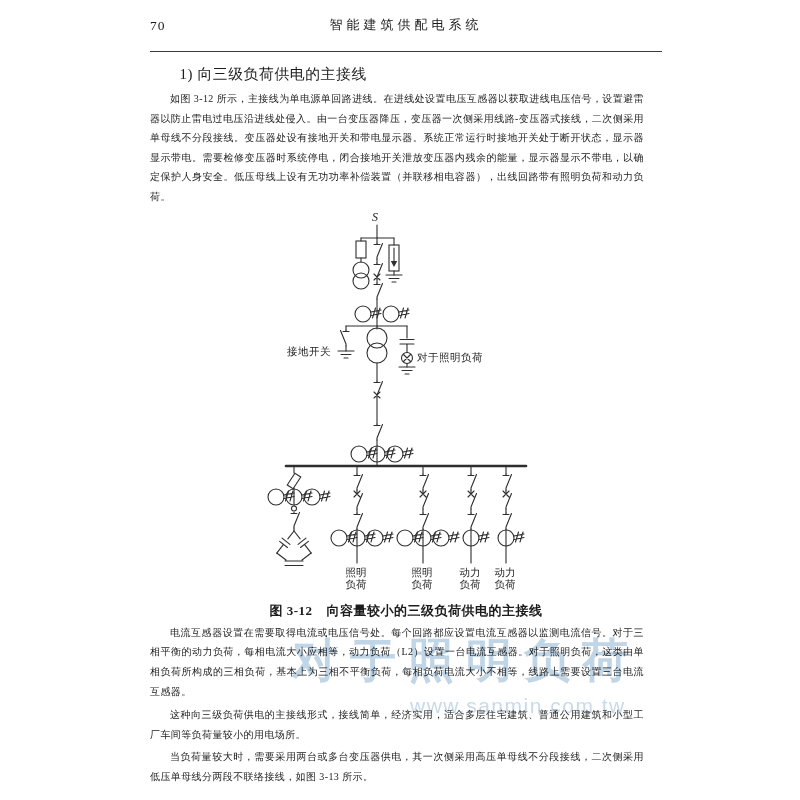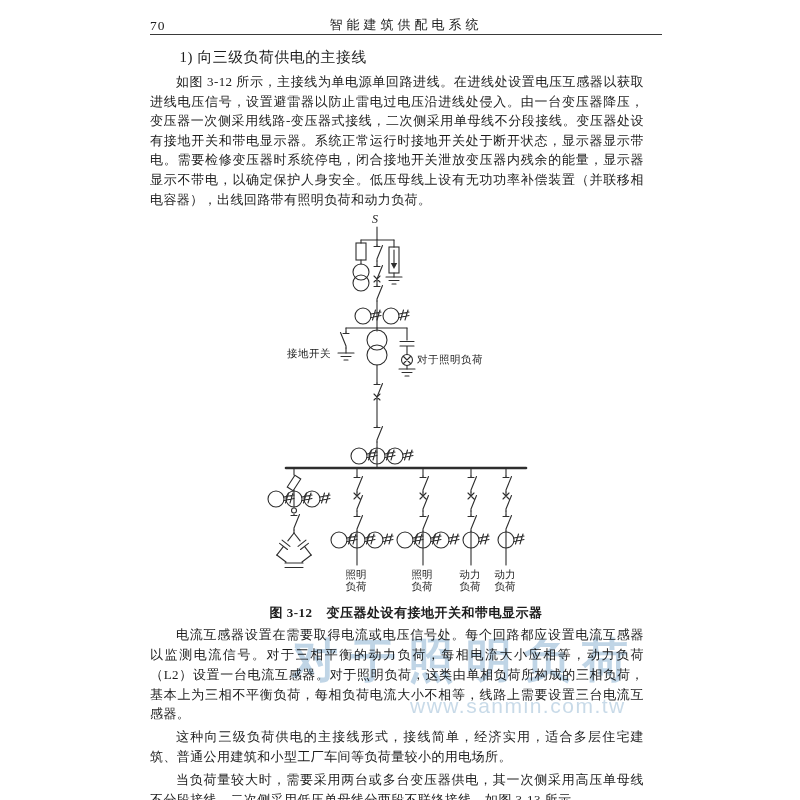--- a/index.html
+++ b/index.html
@@ -10,35 +10,35 @@
     overflow:hidden;
     font-family:"Liberation Serif","DejaVu Serif",serif;
     color:#1c1c1c;
   }
   .content{
     position:absolute;left:150px;top:16px;width:512px;z-index:1;
   }
   .pg-header{
     display:flex;align-items:flex-end;
     border-bottom:1.6px solid #3a3a3a;
-    padding-bottom:0;
+    padding-bottom:17px;
     font-size:13.5px;
   }
   .pg-num{width:70px;letter-spacing:1px;}
   .pg-title{flex:1;text-align:center;font-weight:normal;letter-spacing:4px;font-size:13px;}
   .pg-header .spacer{width:70px;}
   .sec-heading{
     margin-top:13px;
     text-indent:2em;
     font-size:14.8px;
     letter-spacing:0.6px;
   }
   p.body-par{
     margin:5px 18px 0 0;
-    font-size:13px;
+    font-size:10px;
     line-height:19.6px;
     text-align:justify;
     text-indent:2em;
     letter-spacing:0.4px;
   }
   p.body-par.lower{line-height:19.8px;margin-top:3px;}
   .figure{
     position:relative;
     width:290px;height:388px;
     margin:4px 0 0 104px;
@@ -251,21 +251,21 @@
       <div class="fig-label src-label" style="left:118px;top:0px;">S</div>
       <div class="fig-label" style="left:33px;top:135px;">接地开关</div>
       <div class="fig-label" style="left:163px;top:141px;">对于照明负荷</div>
       <div class="fig-label wrap" style="left:90px;top:356px;">照明负荷</div>
       <div class="fig-label wrap" style="left:156px;top:356px;">照明负荷</div>
       <div class="fig-label wrap" style="left:204px;top:356px;">动力负荷</div>
       <div class="fig-label wrap" style="left:239px;top:356px;">动力负荷</div>
     </div>
 
     <div class="fig-caption">
-      <span class="cap-label">图 3-12</span><span>变压器处设有接地开关和带电显示器</span>
+      <span class="cap-label">图 3-12</span><span>向容量较小的三级负荷供电的主接线</span>
     </div>
 
     <p class="body-par lower">电流互感器设置在需要取得电流或电压信号处。每个回路都应设置电流互感器以监测电流信号。对于三相平衡的动力负荷，每相电流大小应相等，动力负荷（L2）设置一台电流互感器。对于照明负荷，这类由单相负荷所构成的三相负荷，基本上为三相不平衡负荷，每相负荷电流大小不相等，线路上需要设置三台电流互感器。</p>
     <p class="body-par lower">这种向三级负荷供电的主接线形式，接线简单，经济实用，适合多层住宅建筑、普通公用建筑和小型工厂车间等负荷量较小的用电场所。</p>
     <p class="body-par lower">当负荷量较大时，需要采用两台或多台变压器供电，其一次侧采用高压单母线不分段接线，二次侧采用低压单母线分两段不联络接线，如图 3-13 所示。</p>
 
   </div>
 
   <div class="watermark">
     <div class="wm-text">对于照明负荷</div>

